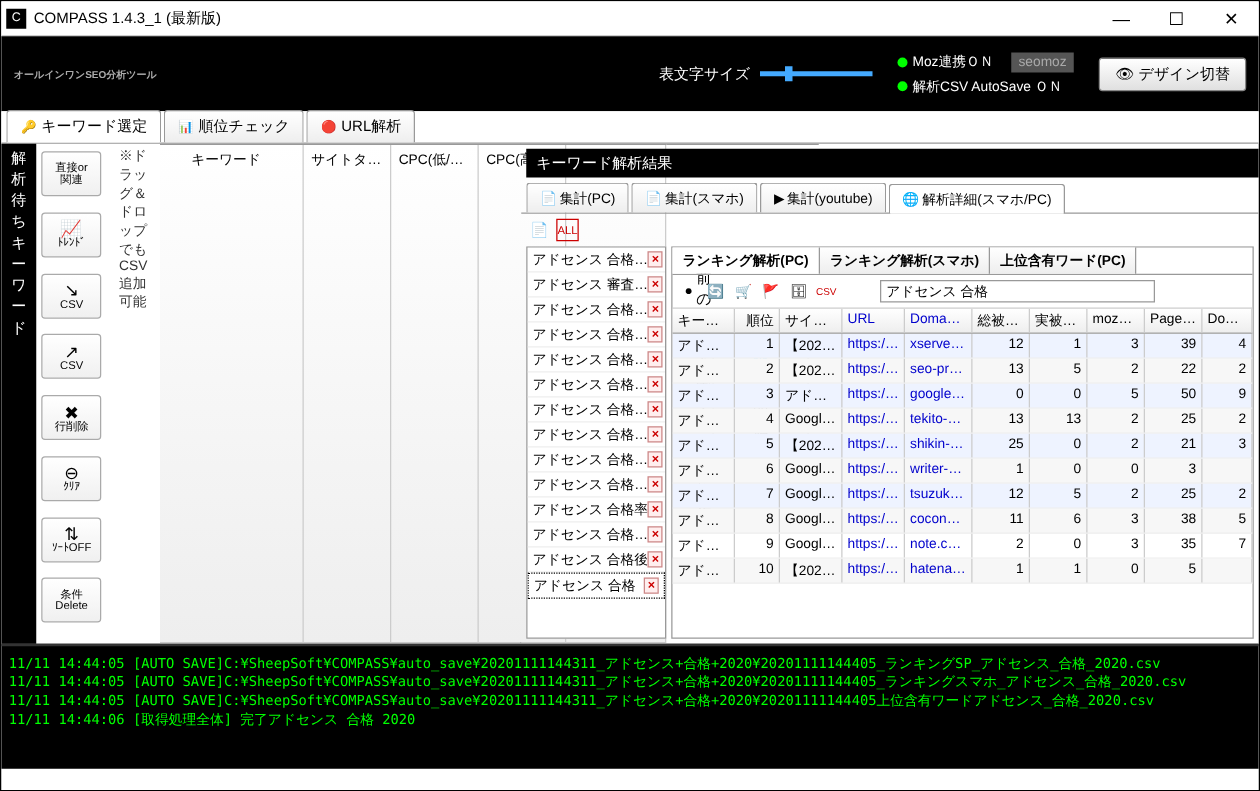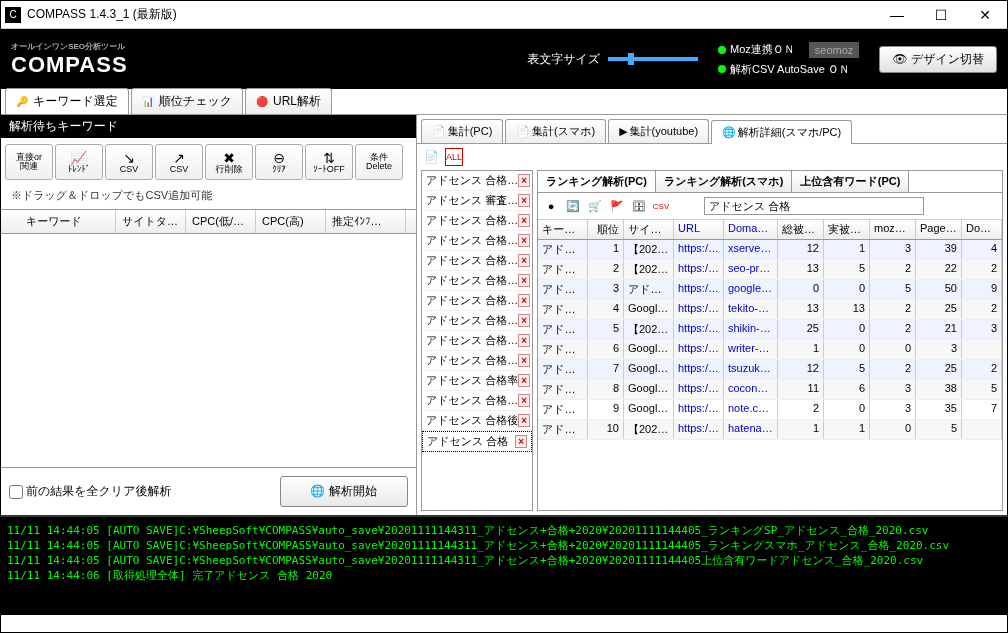--- a/index.html
+++ b/index.html
@@ -18,21 +18,21 @@
 .status-dot { width: 8px; height: 8px; border-radius: 50%; background: #0f0; margin-right: 4px; }
 .status-txt { color: #fff; font-size: 11px; margin-right: 14px; }
 .seomoz { background: #555; color: #aaa; padding: 2px 6px; font-size: 11px; margin-right: 10px; }
 .design-btn { background: linear-gradient(#fff,#e0e0e0); border: 1px solid #888; padding: 4px 12px; font-size: 12px; border-radius: 3px; }
 .design-btn::before { content:'👁 '; }
 .maintabs { height: 26px; background: #fff; display: flex; align-items: flex-end; border-bottom: 1px solid #999; padding-left: 4px; }
 .mtab { padding: 4px 10px; border: 1px solid #999; border-bottom: none; margin-right: 2px; background: linear-gradient(#fff,#eee); border-radius: 3px 3px 0 0; font-size: 12px; display: flex; align-items: center; gap: 3px; }
 .mtab.active { background: #fff; }
 .micon { width: 14px; height: 14px; display: inline-flex; align-items: center; justify-content: center; font-size: 10px; }
 .body-row { display: flex; height: 400px; }
-.left-panel { width: 416px; border-right: 1px solid #999; display: flex; flex-direction: column; }
+.left-panel { width: 416px; border-right: 1px solid #999; display: flex; flex-direction: row; }
 .panel-hdr { background: #000; color: #fff; padding: 3px 8px; font-size: 12px; }
 .toolbar { display: flex; gap: 2px; padding: 6px 4px; flex-wrap: wrap; }
 .tbtn { width: 48px; height: 36px; border: 1px solid #aaa; background: linear-gradient(#fff,#f0f0f0); border-radius: 3px; display: flex; flex-direction: column; align-items: center; justify-content: center; font-size: 9px; position: relative; }
 .tbtn .ticon2 { font-size: 14px; line-height: 1; }
 .note { font-size: 11px; color: #333; padding: 2px 10px 6px; }
 .grid-hdr { display: flex; border-top: 1px solid #999; border-bottom: 1px solid #999; background: linear-gradient(#fff,#eee); padding-left: 19px; }
 .grid-hdr .gc { padding: 4px 6px; border-right: 1px solid #ccc; font-size: 11px; overflow: hidden; white-space: nowrap; }
 .grid-body { flex: 1; background: #fff; }
 .left-bottom { border-top: 1px solid #999; padding: 8px; display: flex; align-items: center; justify-content: space-between; }
 .chk { display: flex; align-items: center; gap: 3px; font-size: 12px; }
@@ -75,21 +75,20 @@
   <div class="ticon">C</div>
   <div class="ttext">COMPASS 1.4.3_1 (最新版)</div>
   <div class="wbtn">—</div>
   <div class="wbtn">☐</div>
   <div class="wbtn">✕</div>
 </div>
 
 <div class="header">
   <div class="logo">
     <span class="sub">オールインワンSEO分析ツール</span>
-    <span>COMPASS</span>
   </div>
   <div class="hspace"></div>
   <div class="hlabel">表文字サイズ</div>
   <div class="slider"></div>
   <div style="display:flex;flex-direction:column;gap:4px;margin-right:10px">
     <div style="display:flex;align-items:center">
         <span class="status-dot"></span>
         <span class="status-txt">Moz連携ＯＮ</span>
         <span class="seomoz">seomoz</span>
       </div>
@@ -165,20 +164,21 @@
     <div class="left-bottom">
       <label class="chk">
           <input type="checkbox" style="">
           <span>前の結果を全クリア後解析</span>
         </label>
       <button class="analyze-btn">解析開始</button>
     </div>
   </div>
 
   <div class="right-panel">
+    <div class="panel-hdr">キーワード解析結果</div>
     <div class="subtabs" id="subtabs">
         <div class="stab">
           <span>📄</span>
           <span>集計(PC)</span>
         </div>
         <div class="stab">
           <span>📄</span>
           <span>集計(スマホ)</span>
         </div>
         <div class="stab">

